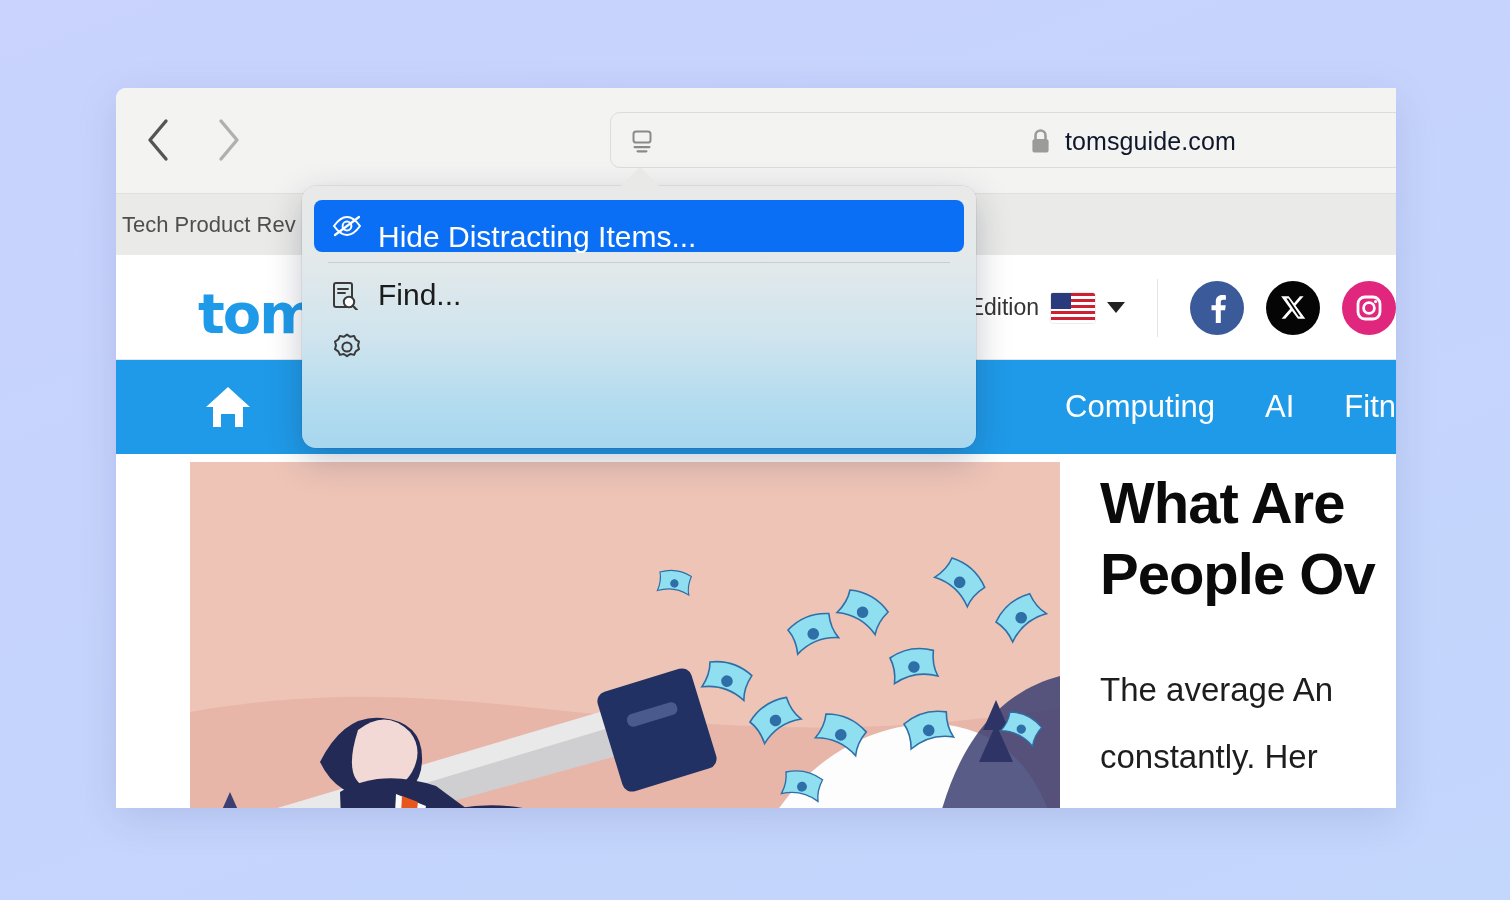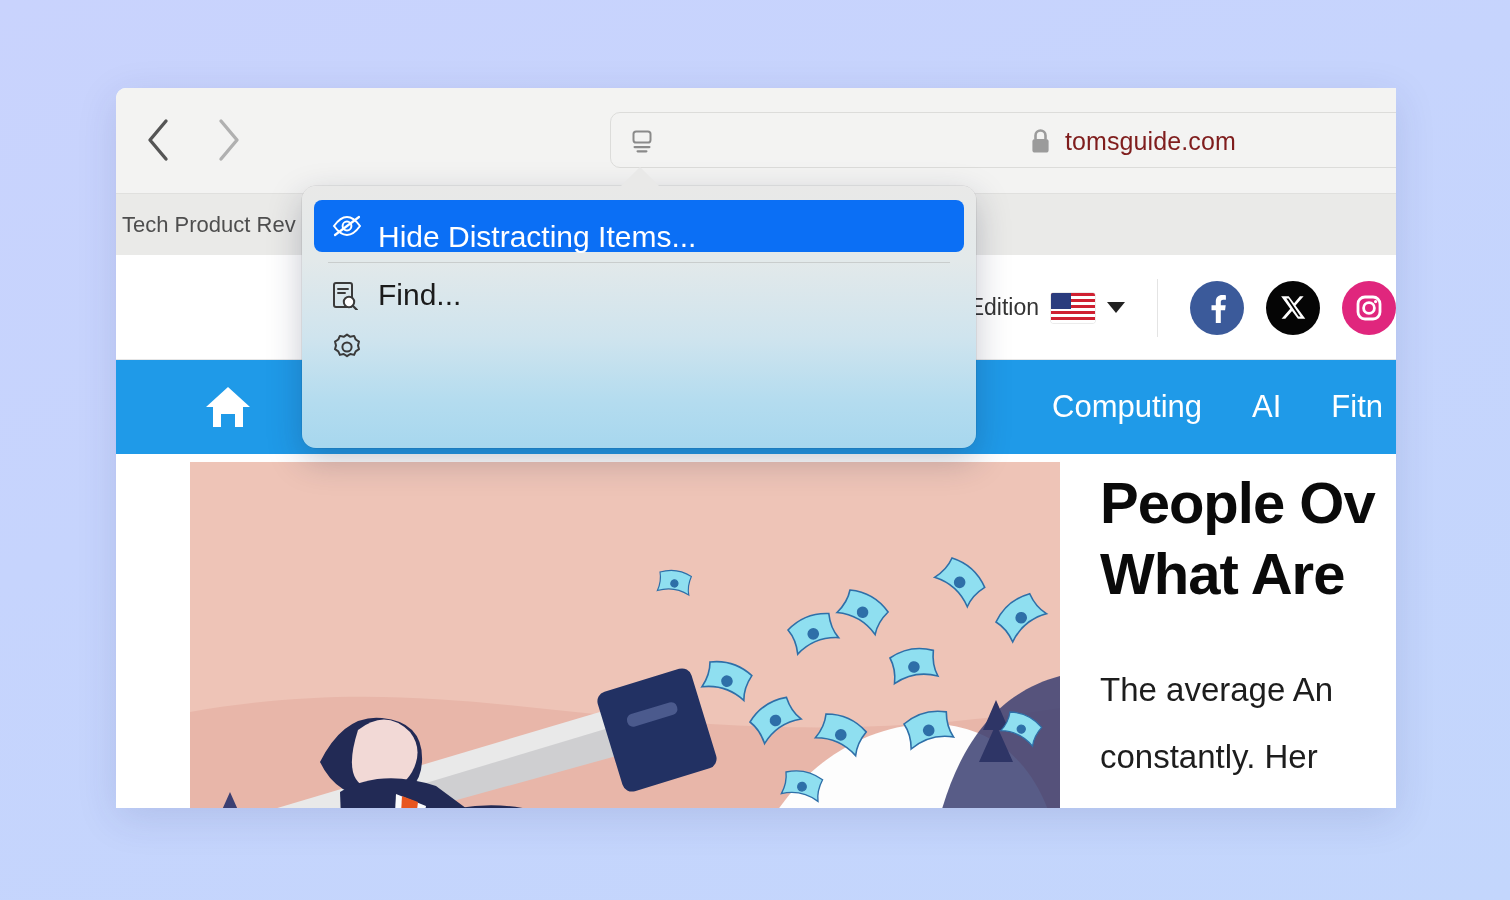--- a/index.html
+++ b/index.html
@@ -36,21 +36,21 @@
     background:#f3f3f2; border:1px solid #dcdcda; border-radius:10px;
   }
   .page-menu-btn{
     position:absolute; left:10px; top:8px; width:42px; height:40px;
     display:flex; align-items:center; justify-content:center; border-radius:7px;
   }
   .url-block{
     position:absolute; left:418px; top:0; height:56px;
     display:flex; align-items:center; gap:13px;
   }
-  .url-text{ font-size:25px; color:#7f1d1d; letter-spacing:.1px; }
+  .url-text{ font-size:25px; color:#0f172a; letter-spacing:.1px; }
 
   
   .tabstrip{
     position:absolute; left:0; top:105px; width:100%; height:62px;
     background:#eaeae8; border-top:1px solid #e0e0de;
     display:flex; align-items:center; overflow:hidden;
   }
   .tab{
     height:62px; display:flex; align-items:center; padding:0 26px;
     font-size:22px; color:#4e4e4e; white-space:nowrap;
@@ -94,21 +94,21 @@
   .soc svg{ display:block; }
 
   
   .navbar{
     position:absolute; left:0; top:272px; width:100%; height:94px;
     background:#1f9ae8; display:flex; align-items:center;
   }
   .nav-home{ position:absolute; left:88px; top:24px; }
   .nav-links{
     position:absolute; right:0; top:0; height:94px;
-    display:flex; align-items:center; gap:50px; padding-right:13px;
+    display:flex; align-items:center; gap:50px; padding-right:0;
   }
   .nav-link{ font-size:31px; color:#ffffff; white-space:nowrap; }
 
   
   .content{ position:absolute; left:0; top:366px; width:100%; bottom:0; background:#ffffff; }
   .hero{
     position:absolute; left:74px; top:8px; width:870px; height:400px;
     overflow:hidden; background:#efc3b6;
   }
   .article{
@@ -191,20 +191,21 @@
       </div>
     </div>
   </div>
 
   <div class="tabstrip">
     <div class="tab first">Tech Product Rev</div>
     <div class="tab">s We Keep Spending Too Much Money On</div>
   </div>
 
   <div class="site-header">
+    <div class="logo">tom</div>
 
     <div class="header-right">
       <div class="edition">
         <span class="edition-label">US Edition</span>
         <span class="flag">
             <span class="canton"></span>
           </span>
         <span class="caret"></span>
       </div>
       <div class="socials">
@@ -313,22 +314,22 @@
             </g>
           <g transform="translate(596,310) rotate(12) scale(.85)">
               <path d="M0 0 q22 -10 44 0 q-4 14 0 26 q-22 -10 -44 0 q4 -14 0 -26Z"></path>
               <circle cx="22" cy="13" r="5" fill="#2e6fa8"></circle>
             </g>
         </g>
       </svg>
     </div>
 
     <div class="article">
+      <div class="headline">What Are</div>
       <div class="headline">People Ov</div>
-      <div class="headline">What Are</div>
       <div class="standfirst">The average An</div>
       <div class="standfirst" style="margin-top:20px">constantly. Her</div>
     </div>
   </div>
 </div>
 
 <div class="popover">
   <div class="popover-arrow"></div>
   <div class="menu-inner">
 

